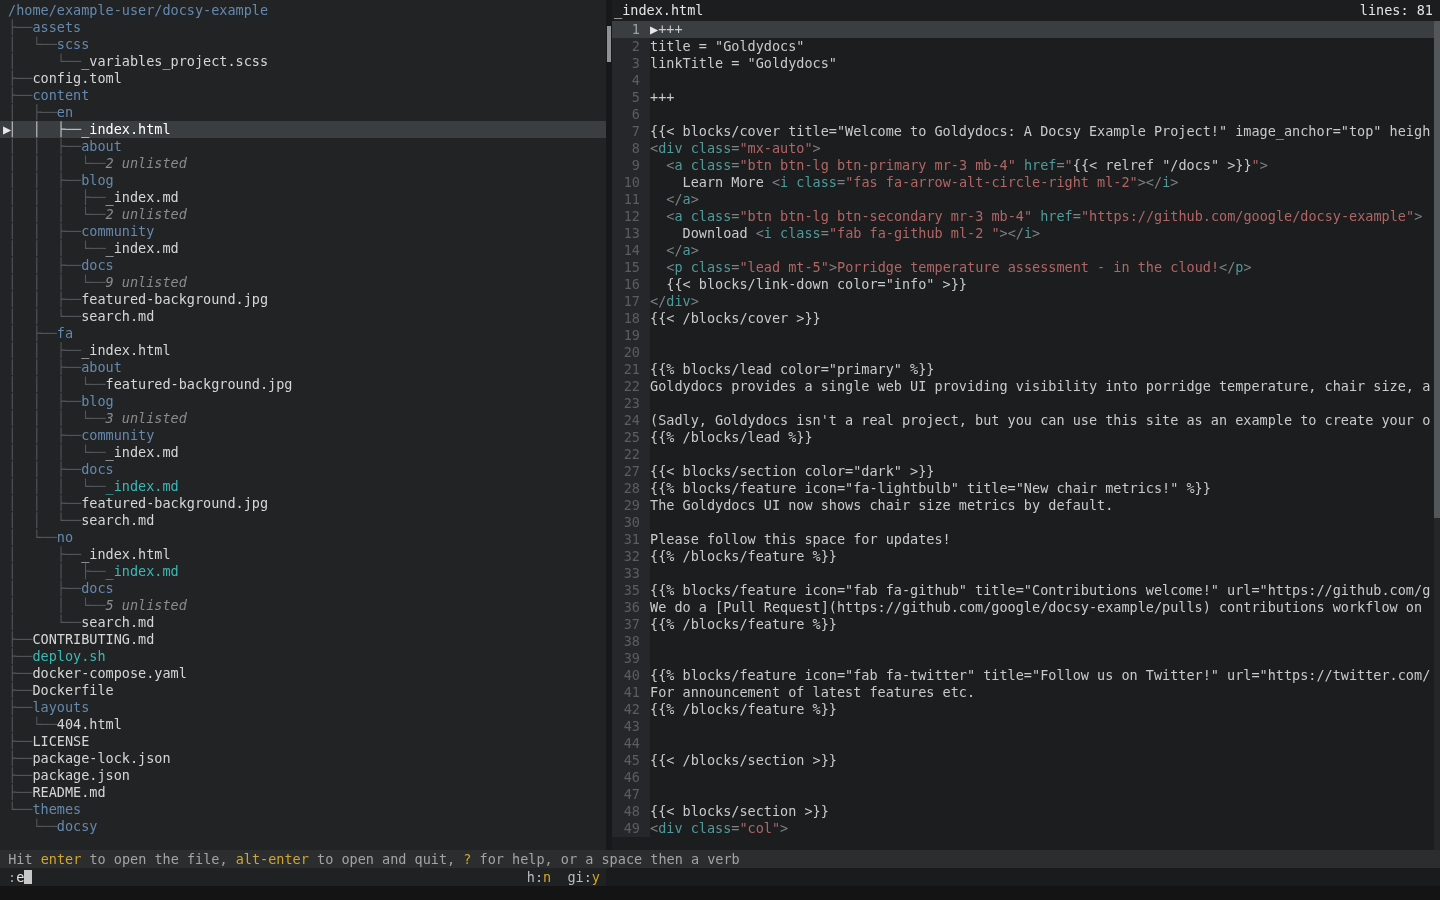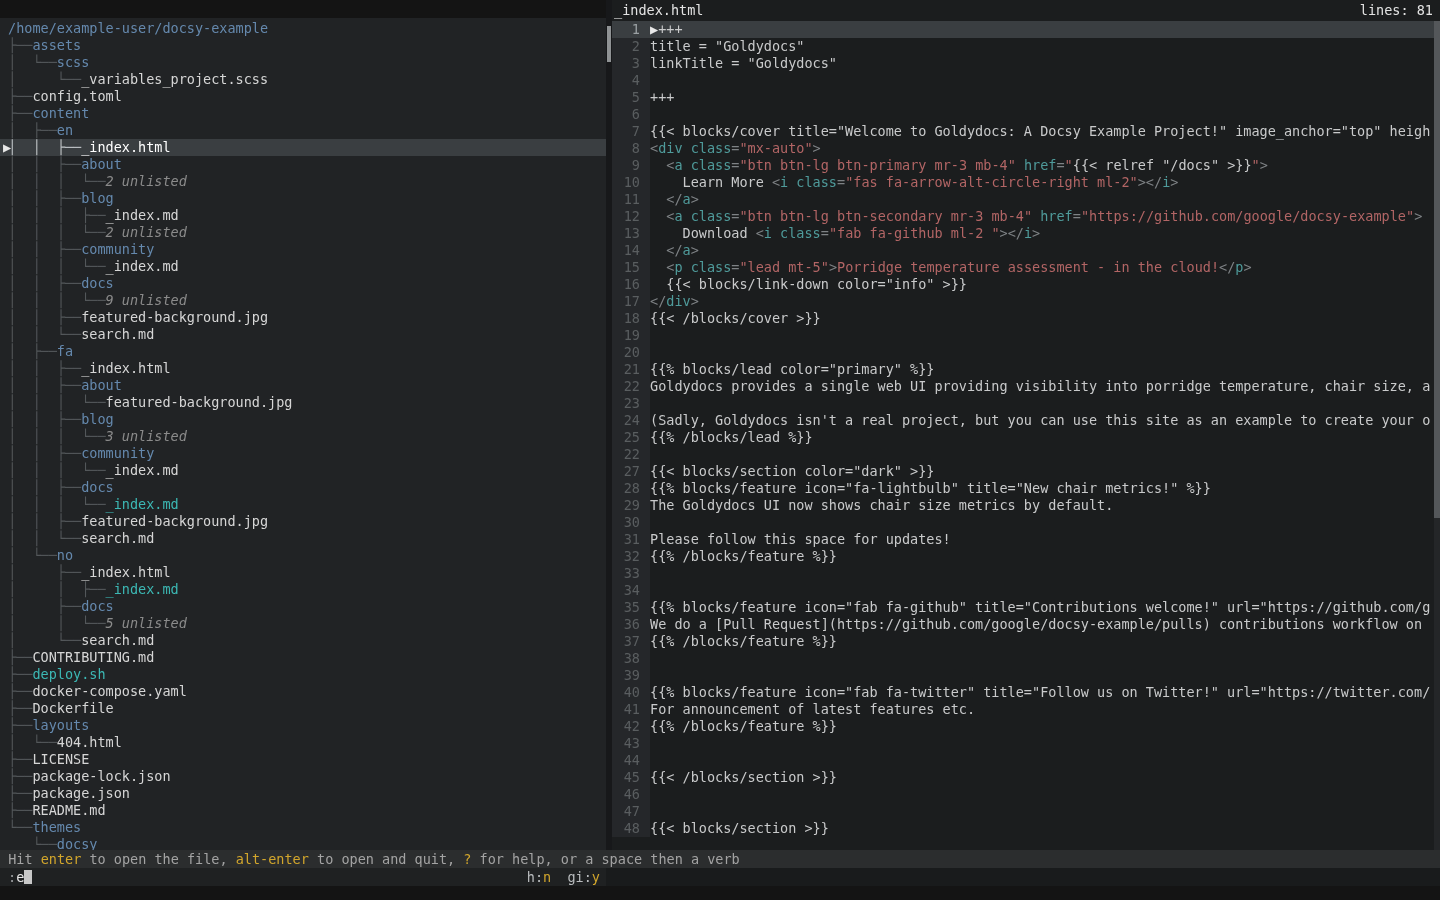--- a/index.html
+++ b/index.html
@@ -1,21 +1,21 @@
 <!DOCTYPE html>
 <html style="--c-treebg: #212325; --c-codebg: #1b1d1e; --c-gutterbg: #25272a; --c-selbg: #3a3e41; --c-branch: #53575a; --c-dir: #6589ae; --c-file: #d6d6d6; --c-cyan: #3cb8b4; --c-unlisted: #8b8b8b; --c-teal: #4f9b9b; --c-rose: #b26565; --c-amber: #d2a62c;"><head>
 <meta charset="utf-8">
 <style>
   html,body{margin:0;padding:0;background:#141414;}
   body{width:1440px;height:900px;overflow:hidden;position:relative;
        font-family:"DejaVu Sans Mono","Liberation Mono",monospace;font-size:13.5px;}
   .app{position:absolute;inset:0;}
 
   
-  .tree-panel{position:absolute;left:0;top:18px;width:606px;height:850px;
+  .tree-panel{position:absolute;left:0;top:0;width:606px;height:850px;
               background:var(--c-treebg);padding-top:2px;overflow:hidden;}
   .tree-row{height:17px;line-height:17px;white-space:pre;padding-left:8px;position:relative;}
   .tree-row.sel{background:var(--c-selbg);}
   .tree-row .branch{color:var(--c-branch);}
   .tree-row.sel .branch{color:#bfc3c6;}
   .n-dir{color:var(--c-dir);}
   .n-file{color:var(--c-file);}
   .n-mod{color:var(--c-cyan);}
   .n-unlisted{color:var(--c-unlisted);font-style:italic;text-align:right;}
   .tree-row.sel .n-file{color:#ffffff;}
@@ -148,35 +148,35 @@
         <div class="code-row"><span class="ln">24</span><span class="ct"><span class="tok-p">(Sadly, Goldydocs isn't a real project, but you can use this site as an example to create your o</span></span></div>
         <div class="code-row"><span class="ln">25</span><span class="ct"><span class="tok-p">{{% /blocks/lead %}}</span></span></div>
         <div class="code-row"><span class="ln">22</span><span class="ct"></span></div>
         <div class="code-row"><span class="ln">27</span><span class="ct"><span class="tok-p">{{&lt; blocks/section color="dark" &gt;}}</span></span></div>
         <div class="code-row"><span class="ln">28</span><span class="ct"><span class="tok-p">{{% blocks/feature icon="fa-lightbulb" title="New chair metrics!" %}}</span></span></div>
         <div class="code-row"><span class="ln">29</span><span class="ct"><span class="tok-p">The Goldydocs UI now shows chair size metrics by default.</span></span></div>
         <div class="code-row"><span class="ln">30</span><span class="ct"></span></div>
         <div class="code-row"><span class="ln">31</span><span class="ct"><span class="tok-p">Please follow this space for updates!</span></span></div>
         <div class="code-row"><span class="ln">32</span><span class="ct"><span class="tok-p">{{% /blocks/feature %}}</span></span></div>
         <div class="code-row"><span class="ln">33</span><span class="ct"></span></div>
-        <div class="code-row"><span class="ln">34</span><span class="ct"></span></div>
         <div class="code-row"><span class="ln">35</span><span class="ct"><span class="tok-p">{{% blocks/feature icon="fab fa-github" title="Contributions welcome!" url="https://github.com/g</span></span></div>
         <div class="code-row"><span class="ln">36</span><span class="ct"><span class="tok-p">We do a [Pull Request](https://github.com/google/docsy-example/pulls) contributions workflow on</span></span></div>
         <div class="code-row"><span class="ln">37</span><span class="ct"><span class="tok-p">{{% /blocks/feature %}}</span></span></div>
         <div class="code-row"><span class="ln">38</span><span class="ct"></span></div>
         <div class="code-row"><span class="ln">39</span><span class="ct"></span></div>
         <div class="code-row"><span class="ln">40</span><span class="ct"><span class="tok-p">{{% blocks/feature icon="fab fa-twitter" title="Follow us on Twitter!" url="https://twitter.com/</span></span></div>
         <div class="code-row"><span class="ln">41</span><span class="ct"><span class="tok-p">For announcement of latest features etc.</span></span></div>
         <div class="code-row"><span class="ln">42</span><span class="ct"><span class="tok-p">{{% /blocks/feature %}}</span></span></div>
         <div class="code-row"><span class="ln">43</span><span class="ct"></span></div>
         <div class="code-row"><span class="ln">44</span><span class="ct"></span></div>
         <div class="code-row"><span class="ln">45</span><span class="ct"><span class="tok-p">{{&lt; /blocks/section &gt;}}</span></span></div>
         <div class="code-row"><span class="ln">46</span><span class="ct"></span></div>
         <div class="code-row"><span class="ln">47</span><span class="ct"></span></div>
         <div class="code-row"><span class="ln">48</span><span class="ct"><span class="tok-p">{{&lt; blocks/section &gt;}}</span></span></div>
+        <div class="code-row"><span class="ln">49</span><span class="ct"><span class="tok-g">&lt;</span><span class="tok-t">div</span><span class="tok-p"> </span><span class="tok-t">class</span><span class="tok-g">=</span><span class="tok-s">"col"</span><span class="tok-g">&gt;</span></span></div>
       </div>
     <div class="pv-scrollbar">
       <div class="pv-thumb"></div>
     </div>
   </div>
 
   <div class="status-bar" id="status"><span class="tok-w"> Hit </span><span class="tok-a">enter</span><span class="tok-w"> to open the file, </span><span class="tok-a">alt-enter</span><span class="tok-w"> to open and quit, </span><span class="tok-a">?</span><span class="tok-w"> for help, or a space then a verb</span></div>
 
   <div class="input-right"></div>
   <div class="input-bar">

